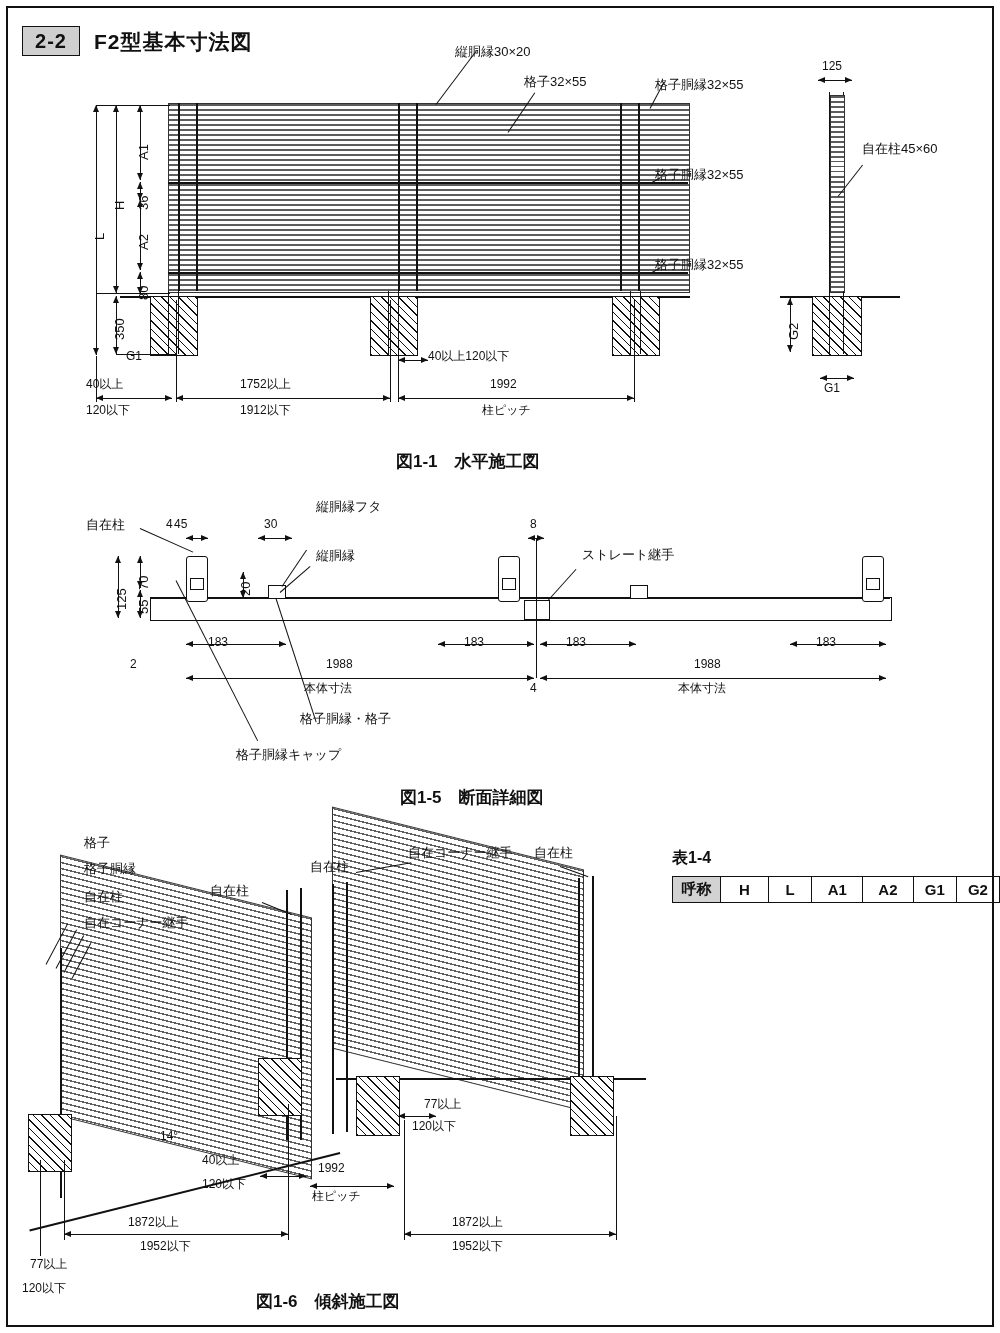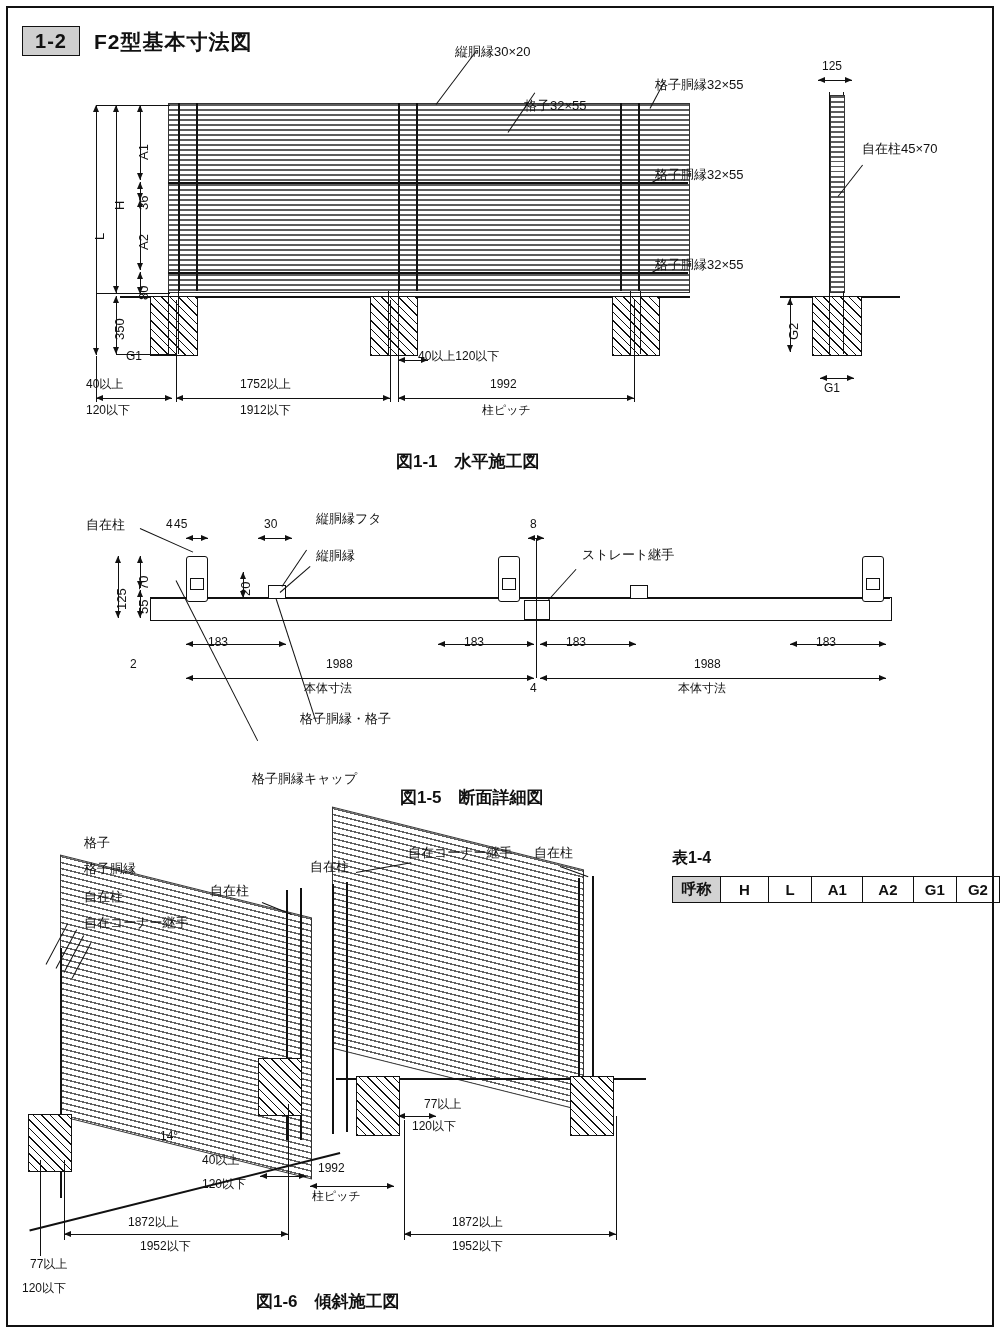--- a/index.html
+++ b/index.html
@@ -40,21 +40,21 @@
   .slab{position:absolute;background:#fff;border:1.3px solid #111;}
   .boxprof{position:absolute;border:1.3px solid #111;background:#fff;border-radius:3px;}
   .smallbox{position:absolute;border:1.1px solid #111;background:#fff;}
 </style>
 </head>
 <body>
 
 <div id="page">
   <div class="frame"></div>
 
-  <div class="hdr-badge">1-2</div>
+  <div class="hdr-badge">2-2</div>
   <div class="hdr-title">F2型基本寸法図</div>
 
   <div class="fence" style="left:168px;top:103px;width:520px;height:188px;"></div>
 
   <div class="vline th" style="left:178px;top:103px;height:188px;"></div>
   <div class="vline th" style="left:196px;top:103px;height:188px;"></div>
   <div class="vline th" style="left:398px;top:103px;height:188px;"></div>
   <div class="vline th" style="left:416px;top:103px;height:188px;"></div>
   <div class="vline th" style="left:620px;top:103px;height:188px;"></div>
   <div class="vline th" style="left:638px;top:103px;height:188px;"></div>
@@ -88,56 +88,56 @@
   <div class="rot" style="left:92px;top:240px;">L</div>
   <div class="vdim" style="left:116px;top:296px;height:58px;"></div>
   <div class="rot" style="left:112px;top:340px;">350</div>
   <div class="lbl sm" style="left:126px;top:350px;">G1</div>
   <div class="hline" style="left:96px;top:105px;width:74px;"></div>
   <div class="hline" style="left:96px;top:293px;width:74px;"></div>
   <div class="hline" style="left:116px;top:354px;width:60px;"></div>
 
   <div class="lbl" style="left:455px;top:45px;">縦胴縁30×20</div>
   <div class="leader" style="left:436px;top:104px;width:66px;transform:rotate(-53deg);"></div>
-  <div class="lbl" style="left:524px;top:75px;margin-top:24px;">格子32×55</div>
+  <div class="lbl" style="left:524px;top:75px;">格子32×55</div>
   <div class="leader" style="left:508px;top:132px;width:48px;transform:rotate(-56deg);"></div>
   <div class="lbl" style="left:655px;top:78px;">格子胴縁32×55</div>
   <div class="leader" style="left:650px;top:108px;width:30px;transform:rotate(-62deg);"></div>
   <div class="lbl" style="left:655px;top:168px;">格子胴縁32×55</div>
   <div class="leader" style="left:652px;top:182px;width:10px;transform:rotate(-30deg);"></div>
   <div class="lbl" style="left:655px;top:258px;">格子胴縁32×55</div>
   <div class="leader" style="left:652px;top:272px;width:10px;transform:rotate(-30deg);"></div>
 
   <div class="dim" style="left:96px;top:398px;width:76px;"></div>
   <div class="lbl sm" style="left:86px;top:378px;">40以上</div>
   <div class="lbl sm" style="left:86px;top:404px;">120以下</div>
   <div class="dim" style="left:176px;top:398px;width:214px;"></div>
   <div class="lbl sm" style="left:240px;top:378px;">1752以上</div>
   <div class="lbl sm" style="left:240px;top:404px;">1912以下</div>
   <div class="dim" style="left:398px;top:398px;width:236px;"></div>
   <div class="lbl sm" style="left:490px;top:378px;">1992</div>
   <div class="lbl sm" style="left:482px;top:404px;">柱ピッチ</div>
   <div class="dim" style="left:398px;top:360px;width:30px;"></div>
-  <div class="lbl sm" style="left:418px;top:350px;">40以上120以下</div>
+  <div class="lbl sm" style="left:428px;top:350px;">40以上120以下</div>
   <div class="vline" style="left:96px;top:356px;height:46px;"></div>
   <div class="vline" style="left:176px;top:300px;height:102px;"></div>
   <div class="vline" style="left:390px;top:300px;height:102px;"></div>
   <div class="vline" style="left:398px;top:300px;height:102px;"></div>
   <div class="vline" style="left:634px;top:300px;height:102px;"></div>
 
   <div class="lbl sm" style="left:822px;top:60px;">125</div>
   <div class="dim" style="left:818px;top:80px;width:34px;"></div>
   <div class="vline" style="left:829px;top:92px;height:200px;"></div>
   <div class="vline" style="left:843px;top:92px;height:200px;"></div>
   <div class="fence" style="left:830px;top:95px;width:13px;height:196px;"></div>
   <div class="ground" style="left:780px;top:296px;width:120px;"></div>
   <div class="post" style="left:812px;top:296px;width:48px;height:58px;"></div>
   <div class="vline" style="left:829px;top:291px;height:63px;"></div>
   <div class="vline" style="left:843px;top:291px;height:63px;"></div>
-  <div class="lbl" style="left:862px;top:142px;">自在柱45×70</div>
+  <div class="lbl" style="left:862px;top:142px;">自在柱45×60</div>
   <div class="leader" style="left:838px;top:196px;width:40px;transform:rotate(-52deg);"></div>
   <div class="vdim" style="left:790px;top:298px;height:54px;"></div>
   <div class="rot" style="left:786px;top:340px;">G2</div>
   <div class="dim" style="left:820px;top:378px;width:34px;"></div>
   <div class="lbl sm" style="left:824px;top:382px;">G1</div>
 
   <div class="cap" style="left:396px;top:450px;">図1-1　水平施工図</div>
 
   <div class="slab" style="left:150px;top:597px;width:740px;height:22px;"></div>
   <div class="hline th" style="left:150px;top:597px;width:740px;"></div>
@@ -166,21 +166,21 @@
 
   <div class="vdim" style="left:118px;top:556px;height:62px;"></div>
   <div class="rot" style="left:114px;top:610px;">125</div>
   <div class="vdim" style="left:140px;top:590px;height:28px;"></div>
   <div class="rot" style="left:136px;top:614px;">55</div>
   <div class="vdim" style="left:140px;top:556px;height:32px;"></div>
   <div class="rot" style="left:136px;top:590px;">70</div>
   <div class="vdim" style="left:243px;top:572px;height:26px;"></div>
   <div class="rot" style="left:238px;top:596px;">20</div>
 
-  <div class="lbl" style="left:316px;top:512px;">縦胴縁フタ</div>
+  <div class="lbl" style="left:316px;top:500px;">縦胴縁フタ</div>
   <div class="leader" style="left:282px;top:586px;width:44px;transform:rotate(-56deg);"></div>
   <div class="lbl" style="left:316px;top:549px;">縦胴縁</div>
   <div class="leader" style="left:280px;top:592px;width:40px;transform:rotate(-41deg);"></div>
   <div class="lbl" style="left:582px;top:548px;">ストレート継手</div>
   <div class="leader" style="left:548px;top:600px;width:42px;transform:rotate(-48deg);"></div>
 
   <div class="dim" style="left:186px;top:644px;width:100px;"></div>
   <div class="lbl sm" style="left:208px;top:636px;">183</div>
   <div class="dim" style="left:438px;top:644px;width:96px;"></div>
   <div class="lbl sm" style="left:464px;top:636px;">183</div>
@@ -193,21 +193,21 @@
   <div class="dim" style="left:186px;top:678px;width:348px;"></div>
   <div class="lbl sm" style="left:326px;top:658px;">1988</div>
   <div class="lbl sm" style="left:304px;top:682px;">本体寸法</div>
   <div class="lbl sm" style="left:530px;top:682px;">4</div>
   <div class="dim" style="left:540px;top:678px;width:346px;"></div>
   <div class="lbl sm" style="left:694px;top:658px;">1988</div>
   <div class="lbl sm" style="left:678px;top:682px;">本体寸法</div>
 
   <div class="lbl" style="left:300px;top:712px;">格子胴縁・格子</div>
   <div class="leader" style="left:276px;top:598px;width:130px;transform:rotate(72deg);"></div>
-  <div class="lbl" style="left:252px;top:748px;margin-top:24px;">格子胴縁キャップ</div>
+  <div class="lbl" style="left:236px;top:748px;">格子胴縁キャップ</div>
   <div class="leader" style="left:176px;top:580px;width:180px;transform:rotate(63deg);"></div>
 
   <div class="cap" style="left:400px;top:786px;">図1-5　断面詳細図</div>
 
   <div style="position:absolute;left:60px;top:886px;width:250px;height:260px;background:repeating-linear-gradient(to bottom,#5d5d5d 0px,#5d5d5d 1.5px,#fff 1.5px,#fff 6px);border:1px solid #333;transform:skewY(14deg);"></div>
   <div style="position:absolute;left:332px;top:838px;width:250px;height:240px;background:repeating-linear-gradient(to bottom,#5d5d5d 0px,#5d5d5d 1.5px,#fff 1.5px,#fff 6px);border:1px solid #333;transform:skewY(14deg);"></div>
 
   <div class="vline th" style="left:60px;top:948px;height:250px;"></div>
   <div class="vline th" style="left:286px;top:890px;height:250px;"></div>
   <div class="vline th" style="left:300px;top:888px;height:252px;"></div>

